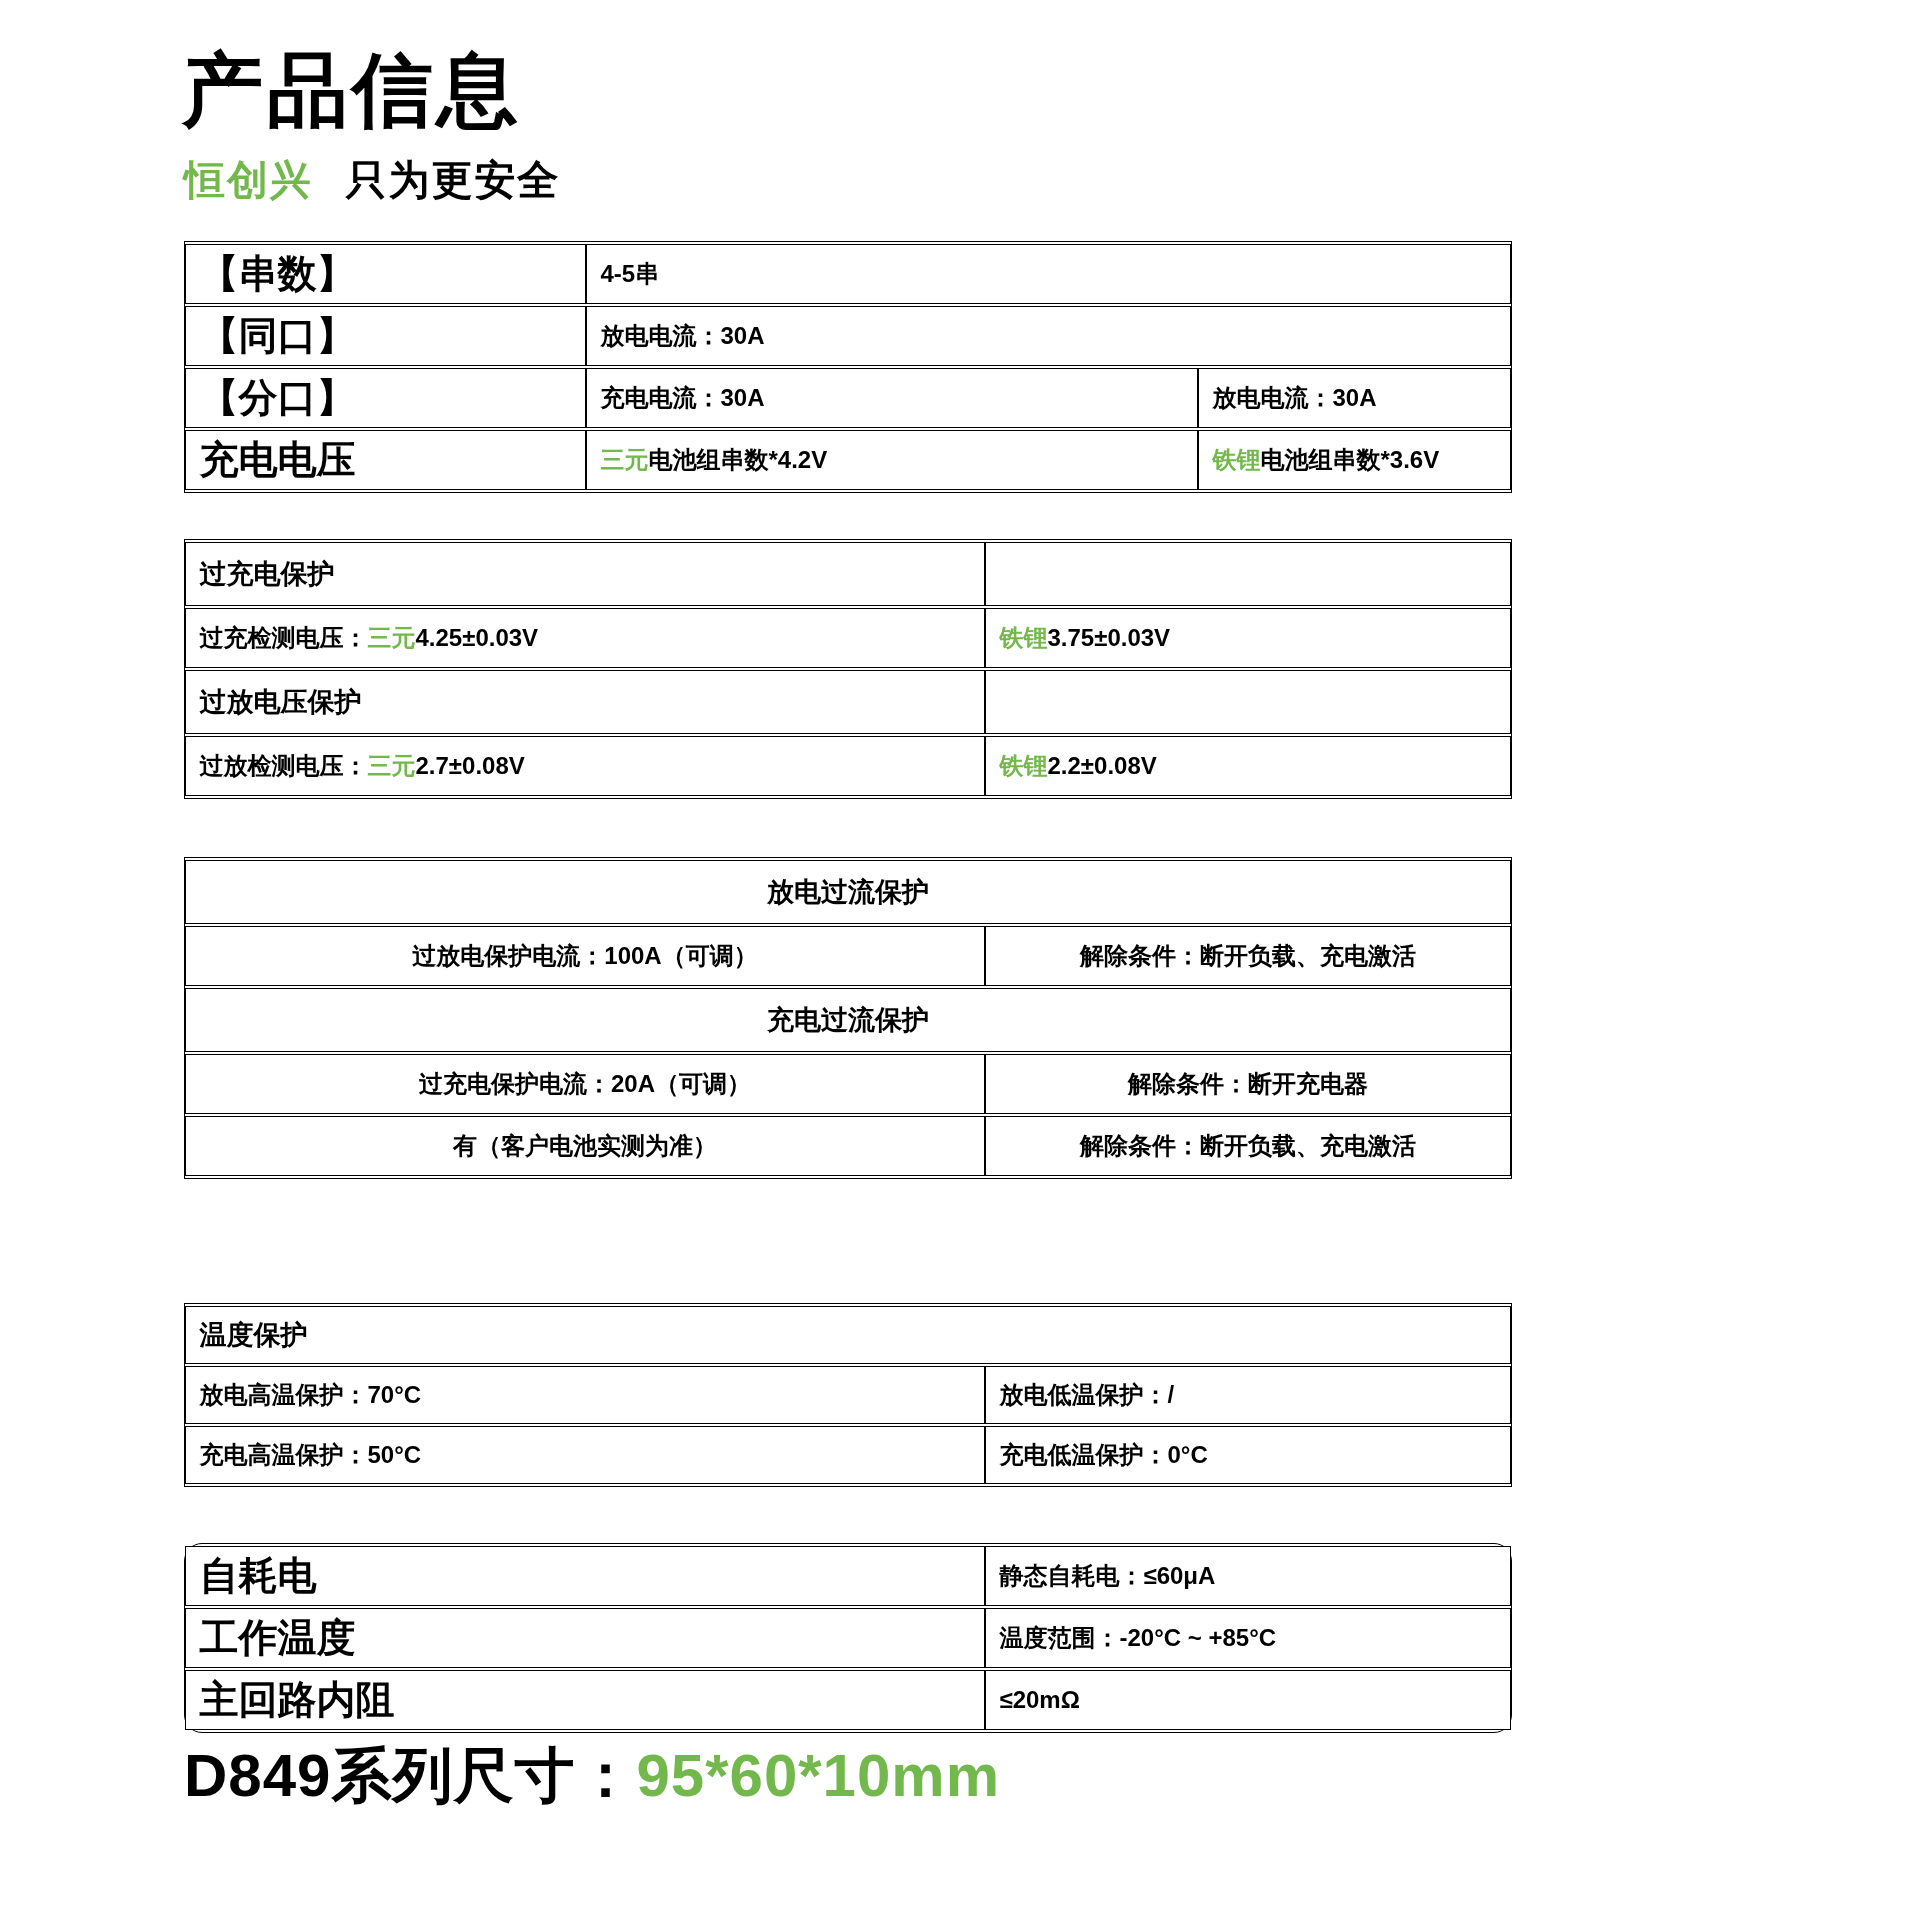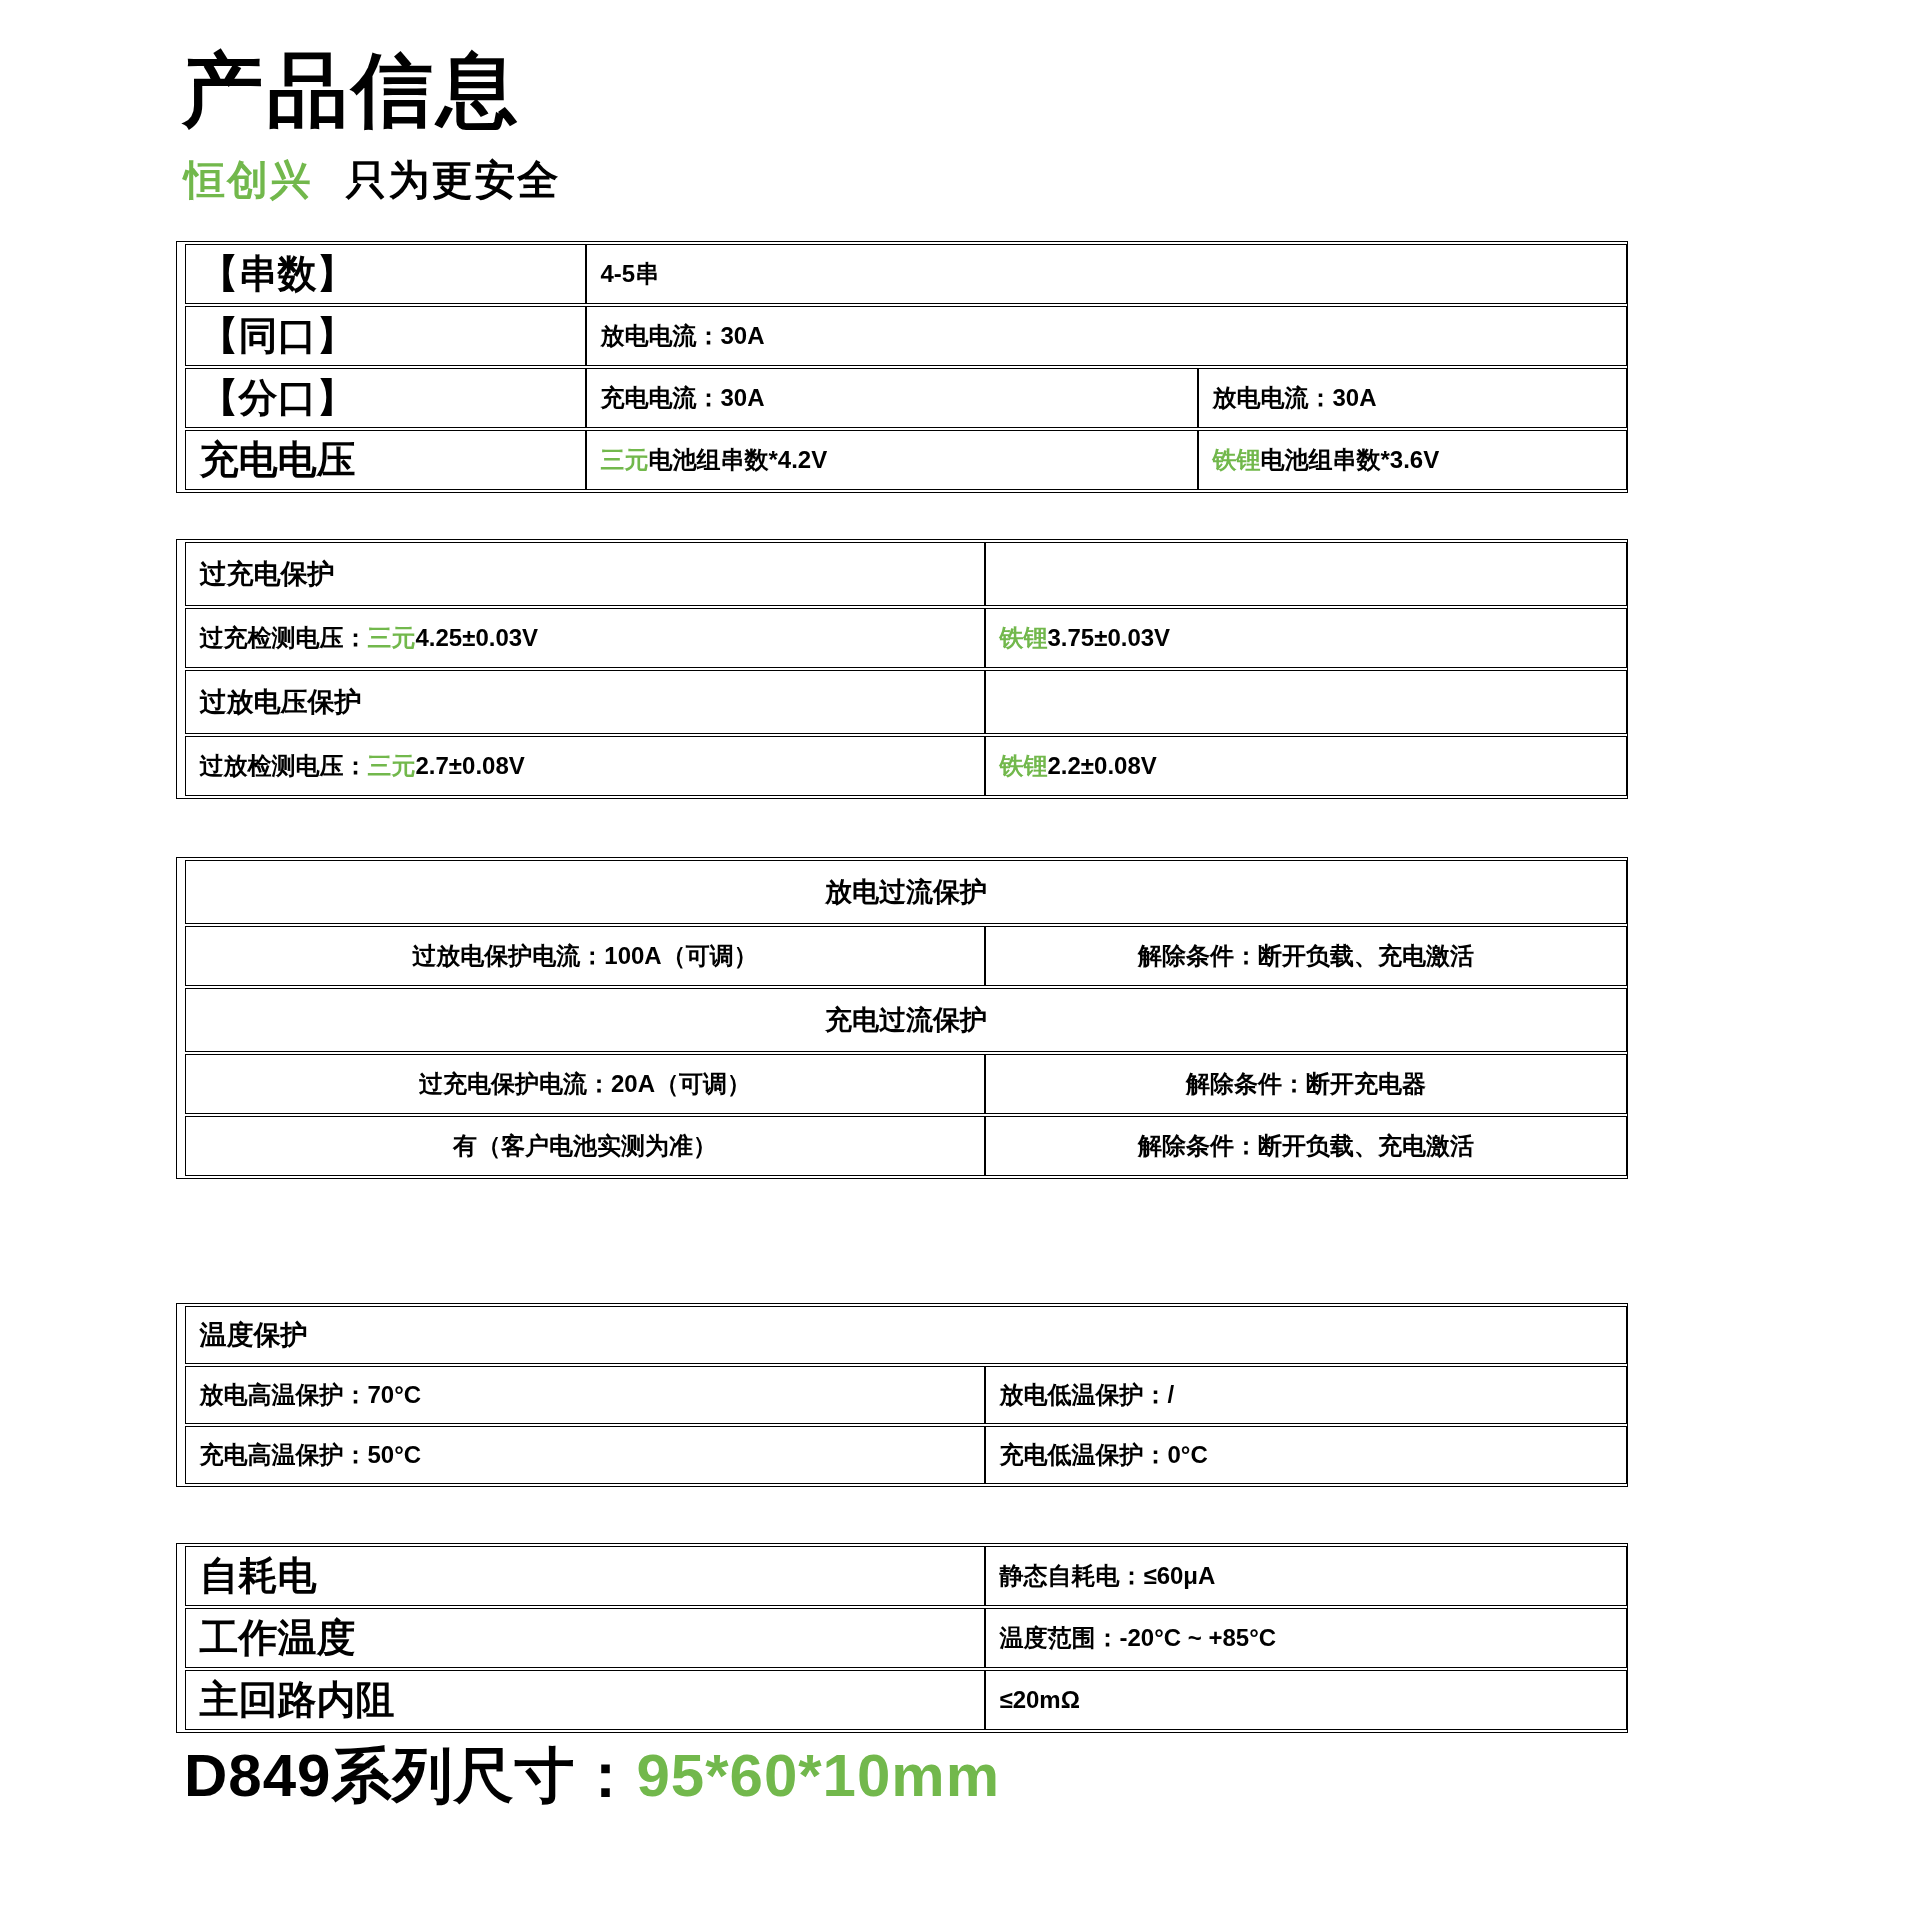--- a/index.html
+++ b/index.html
@@ -27,44 +27,43 @@
     position: absolute;
     left: 172px;
     top: 153px;
     font-size: 41px;
     letter-spacing: 1.9px;
   }
   .subtitle .brand { margin-right: 33px; text-align: center; }
   .green { color: #72B84C; }
   table.tbl {
     position: absolute;
-    left: 164px;
-    width: 1452px;
+    left: 172px;
+    width: 1328px;
     border-collapse: separate;
     border-spacing: 0 2.9px;
     border: 1.9px solid #000;
     table-layout: fixed;
-    padding-left: 8px;
   }
   table.tbl td {
     border: 1.9px solid #000;
     vertical-align: middle;
     padding: 0 13.5px;
     background: #fff;
     overflow: hidden;
     white-space: nowrap;
   }
   td.lbl  { font-size: 39px; height: 60px; }
   td.val  { font-size: 24px; height: 60px; }
   td.hdr  { font-size: 27px; height: 64px; }
   .t1 { top: 241px; }
   .t2 { top: 539px; }
   .t3 { top: 857px; text-align: center; }
   .t4 { top: 1303px; }
-  .t5 { top: 1543px; }
+  .t5 { top: 1543px; border-radius: 18px; }
   .t4 td.val, .t4 td.hdr { height: 58px; }
   .footer {
     position: absolute;
     left: 172px;
     top: 1736px;
     font-size: 60px;
     letter-spacing: 1px;
   }
 </style>
 </head>

